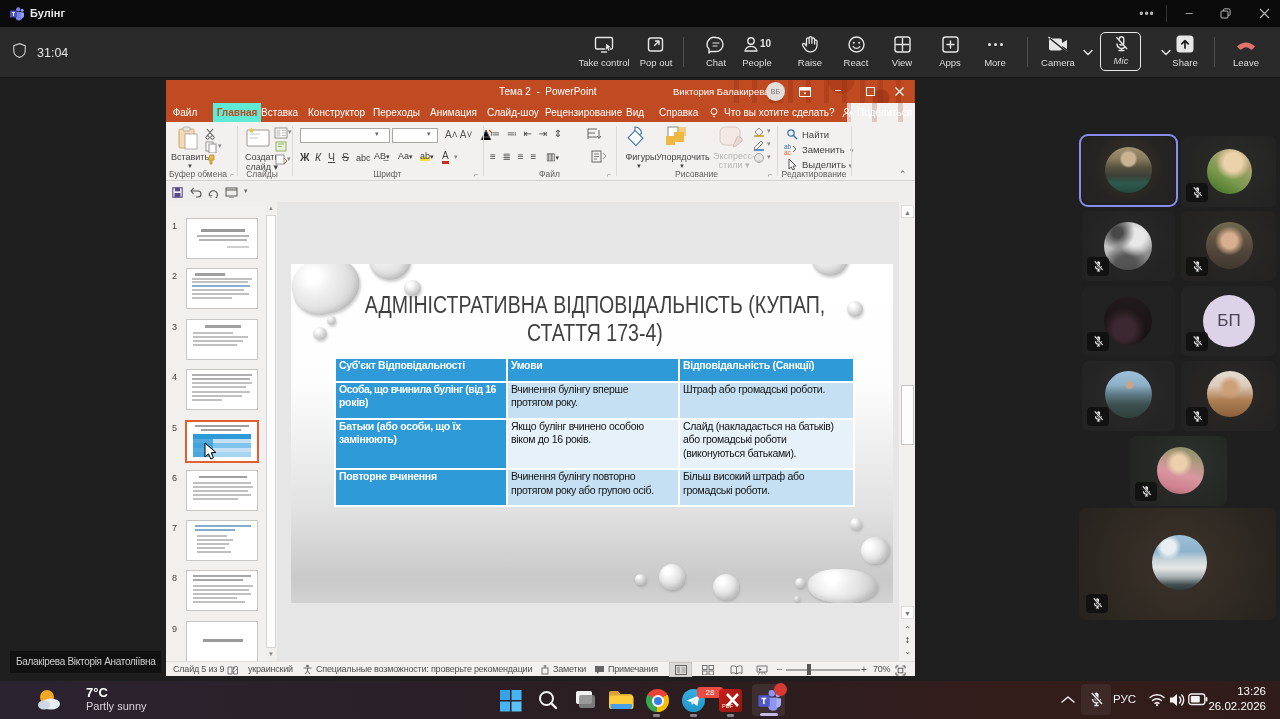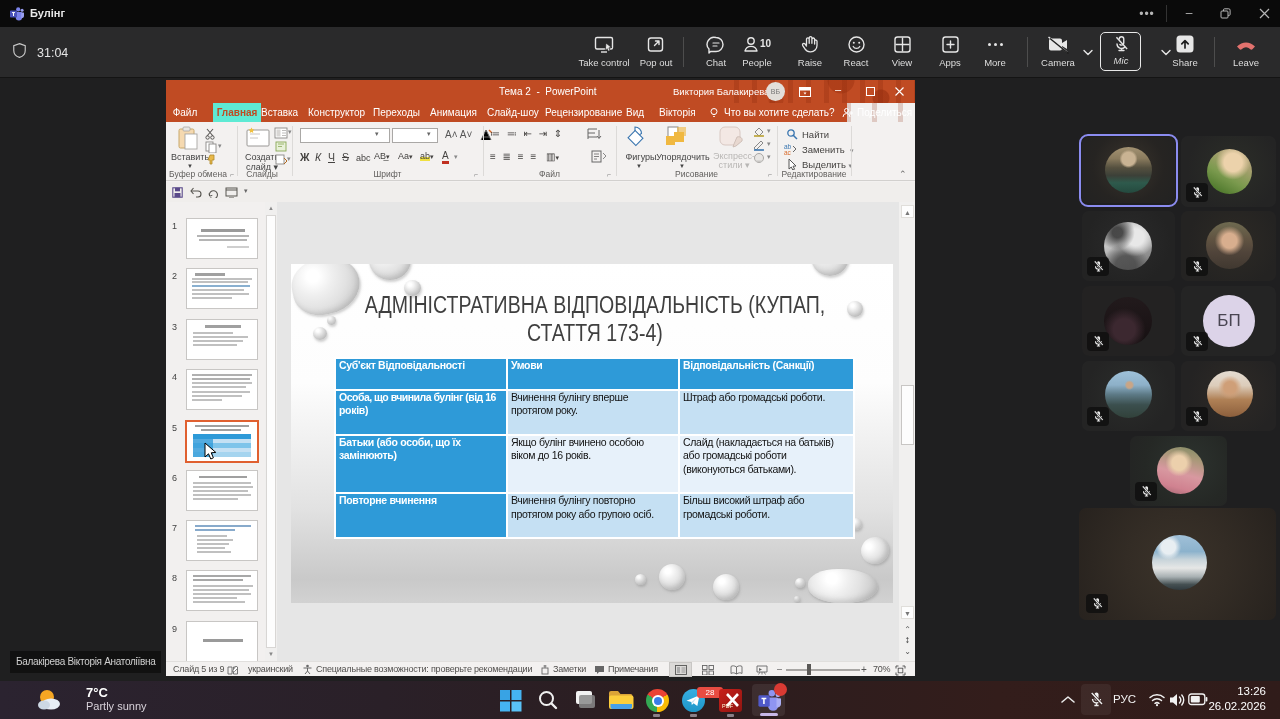--- a/index.html
+++ b/index.html
@@ -36,21 +36,21 @@
 .thumb { position:absolute; left:20px; width:72px; height:41px; background:#fff; border:1px solid #c8c6c4; }
 .tnum { position:absolute; left:6px; width:10px; font-size:9px; color:#444; }
 #thumbscroll { position:absolute; left:99px; top:0; width:12px; height:459px; background:#f0efee; }
 #workspace { position:absolute; left:111px; top:0; width:622px; height:459px; background:#e6e6e6; }
 #vscroll { position:absolute; left:733px; top:0; width:16px; height:459px; background:#f1f0ef; }
 
 
 #slide { position:absolute; left:14px; top:62px; width:602px; height:339px; background:linear-gradient(180deg,#ffffff 0%,#fdfdfd 35%,#e2e2e2 72%,#c9c9c9 93%,#d2d2d2 100%); overflow:hidden; }
 #slide h1 { position:absolute; left:3px; top:27px; width:602px; text-align:center; font-size:23px; line-height:28px; font-weight:normal; color:#3f3f3f; transform:scaleX(0.85); }
 #stable { position:absolute; left:43px; top:93px; width:519px; border-collapse:collapse; table-layout:fixed; }
-#stable td { border:2px solid #fff; vertical-align:top; padding:0px 3px 16px 3px; font-size:10.5px; letter-spacing:-0.3px; line-height:13.5px; color:#111; }
+#stable td { border:2px solid #fff; vertical-align:top; padding:0px 3px 8px 3px; font-size:10.5px; letter-spacing:-0.3px; line-height:13.5px; color:#111; }
 .cblue { background:#2e9ad8; color:#fff !important; font-weight:bold; letter-spacing:-0.4px; }
 .clight1 { background:#c5e0f3; }
 .clight2 { background:#e7f1fa; }
 
 
 .bub { position:absolute; border-radius:50%; background:radial-gradient(circle at 34% 28%, #ffffff 0 10%, #efefef 32%, #e2e2e2 55%, #cfcfcf 78%, #c9c9c9 88%, #d8d8d8 100%); box-shadow: inset -2px -3px 5px rgba(130,130,130,.28), 1px 2px 2.5px rgba(120,120,120,.35); }
 
 
 #ppt-status { position:absolute; left:0; top:581px; width:749px; height:15px; background:#f3f1f0; border-top:1px solid #e1dfdd; font-size:9px; letter-spacing:-0.2px; color:#514f4d; }
 
@@ -235,21 +235,21 @@
       <div id="ppt-menu">
         <div class="mtab" style="left:6px;width:26px;text-align:center;">Файл</div>
         <div class="mtab" style="left:39px;width:48px;background:#5eead4;color:#c04b23;text-align:center;font-weight:bold;margin-left:8px;">Главная</div>
         <div class="mtab" style="left:95px;">Вставка</div>
         <div class="mtab" style="left:142px;">Конструктор</div>
         <div class="mtab" style="left:207px;">Переходы</div>
         <div class="mtab" style="left:264px;">Анимация</div>
         <div class="mtab" style="left:321px;">Слайд-шоу</div>
         <div class="mtab" style="left:379px;">Рецензирование</div>
         <div class="mtab" style="left:460px;">Вид</div>
-        <div class="mtab" style="left:493px;">Вікторія</div>
+        <div class="mtab" style="left:493px;">Справка</div>
         <svg class="abs" style="left:543px;top:4px;" width="10" height="12" viewBox="0 0 10 12">
             <circle cx="5" cy="4.5" r="3" fill="none" stroke="#fff" stroke-width="1"></circle>
             <path d="M3.8 7.5 h2.4 M4.2 9.5 h1.6" stroke="#fff" stroke-width="1"></path>
           </svg>
         <div class="mtab" style="left:558px;">Что вы хотите сделать?</div>
         <svg class="abs" style="left:676px;top:4px;" width="12" height="11" viewBox="0 0 12 11">
             <circle cx="4.5" cy="3.5" r="2" fill="none" stroke="#fff" stroke-width="1"></circle>
             <path d="M1 10 a3.5 3.5 0 0 1 7 0" fill="none" stroke="#fff" stroke-width="1"></path>
             <path d="M9 4 v4 M7 6 h4" stroke="#fff" stroke-width="1"></path>
           </svg>

